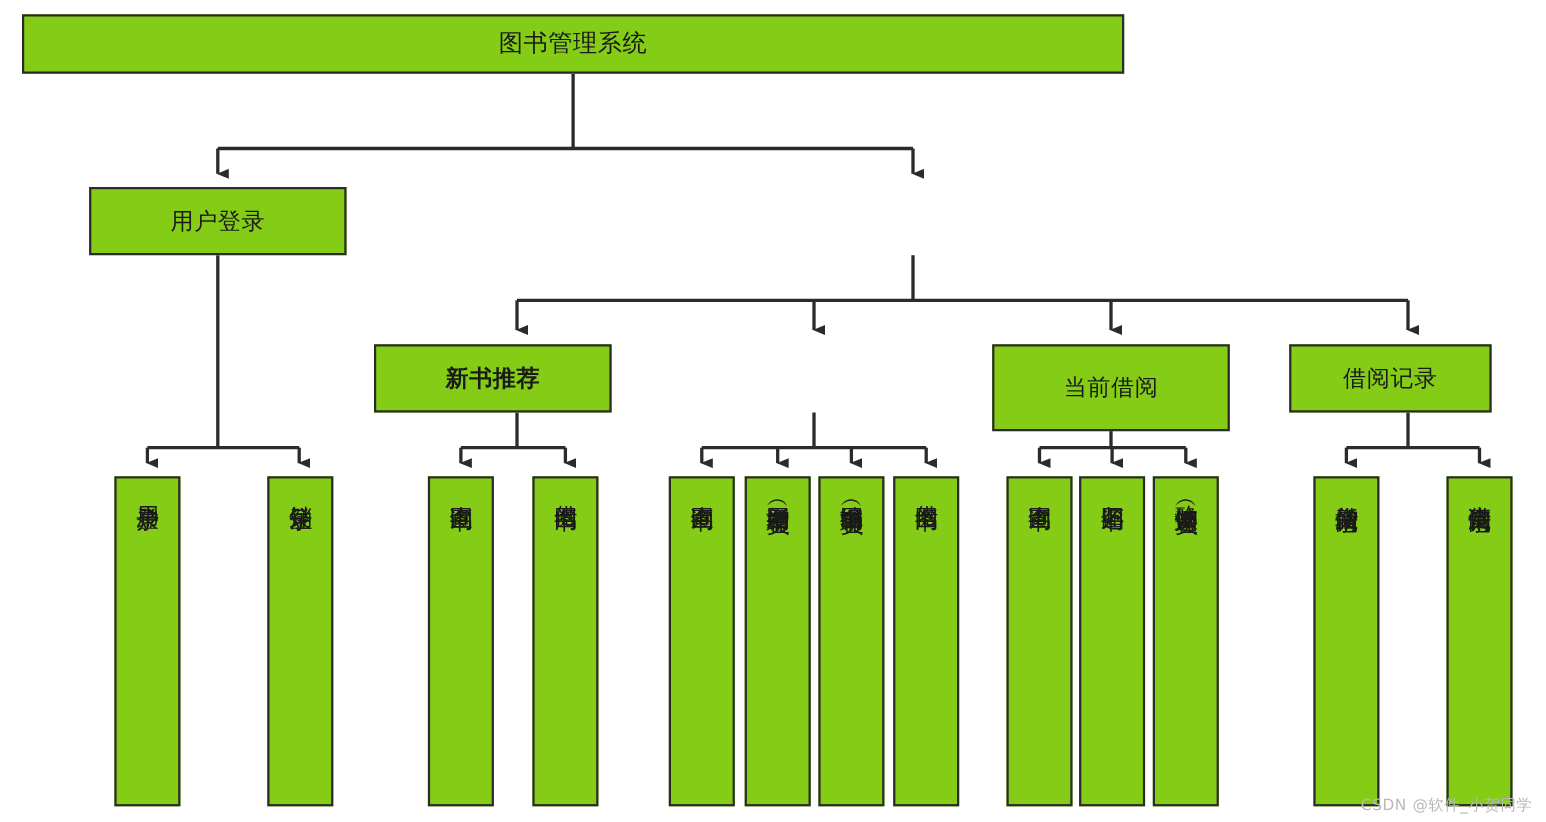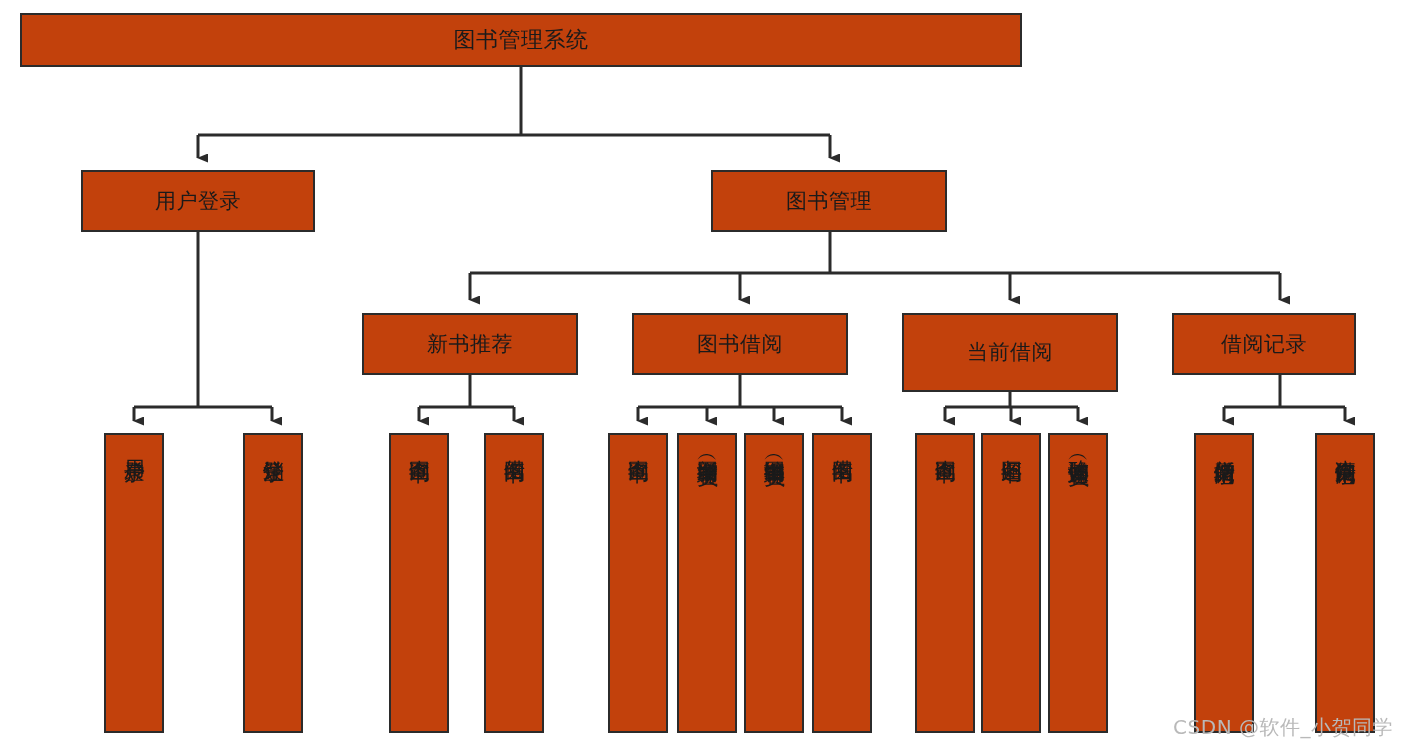--- a/index.html
+++ b/index.html
@@ -21,21 +21,21 @@
   #diagram-svg {
     position: absolute;
     left: 0;
     top: 0;
     width: 1405px;
     height: 747px;
   }
   .node {
     position: absolute;
     box-sizing: border-box;
-    background: #c2410c;
+    background: #84cc16;
     border: 2px solid #2b2b2b;
     display: flex;
     align-items: center;
     justify-content: center;
     color: #1a1a1a;
   }
   .node-label {
     display: block;
     text-align: center;
     line-height: 1.15;
@@ -56,21 +56,21 @@
     font-size: 21px;
     line-height: 1.18;
     letter-spacing: 1px;
     white-space: nowrap;
   }
   #root-node .node-label { font-size: 22px; }
   #watermark {
     position: absolute;
     right: 12px;
     bottom: 6px;
-    font-size: 20px;
+    font-size: 14px;
     color: #b9b9b9;
     letter-spacing: 0.5px;
     white-space: nowrap;
     pointer-events: none;
   }
 </style>
 </head>
 <body>
 
 <div id="diagram-root">
@@ -125,29 +125,23 @@
     </g>
   </svg>
 
   <div class="node horizontal" id="root-node" style="left:20px; top:13px; width:1002px; height:54px;">
     <span class="node-label">图书管理系统</span>
   </div>
 
   <div class="node horizontal" style="left:81px; top:170px; width:234px; height:62px;">
     <span class="node-label">用户登录</span>
   </div>
-  <div class="node horizontal" style="left:711px; top:170px; width:236px; height:62px;">
-    <span class="node-label">图书管理</span>
-  </div>
 
-  <div class="node horizontal" style="left:362px; top:313px; width:216px; height:62px;">
+  <div class="node horizontal" style="left:340px; top:313px; width:216px; height:62px;font-weight:bold;">
     <span class="node-label">新书推荐</span>
-  </div>
-  <div class="node horizontal" style="left:632px; top:313px; width:216px; height:62px;">
-    <span class="node-label">图书借阅</span>
   </div>
   <div class="node horizontal" style="left:902px; top:313px; width:216px; height:79px;">
     <span class="node-label">当前借阅</span>
   </div>
   <div class="node horizontal" style="left:1172px; top:313px; width:184px; height:62px;">
     <span class="node-label">借阅记录</span>
   </div>
 
   <div class="node vertical" style="left:104px; top:433px; width:60px; height:300px;">
     <span class="node-label">用户登录</span>

